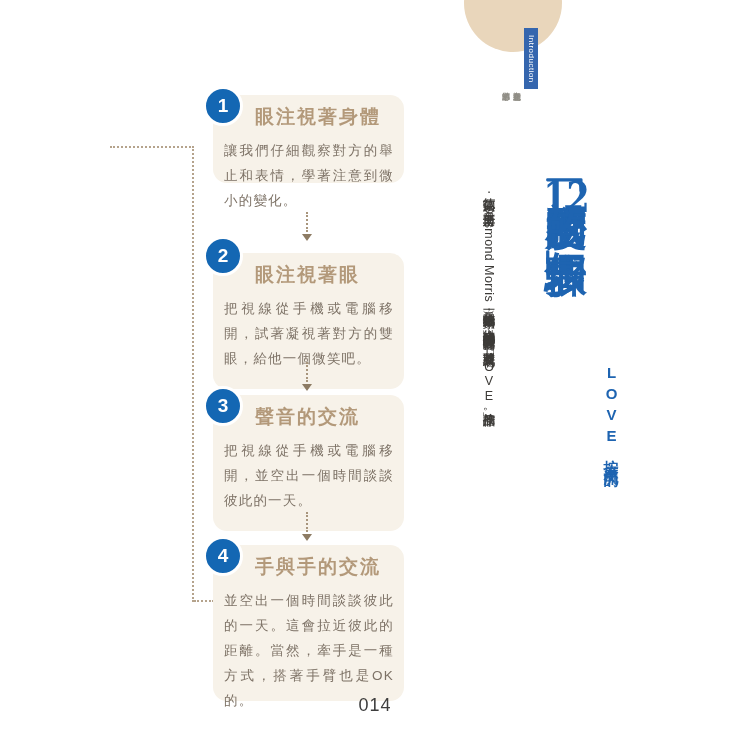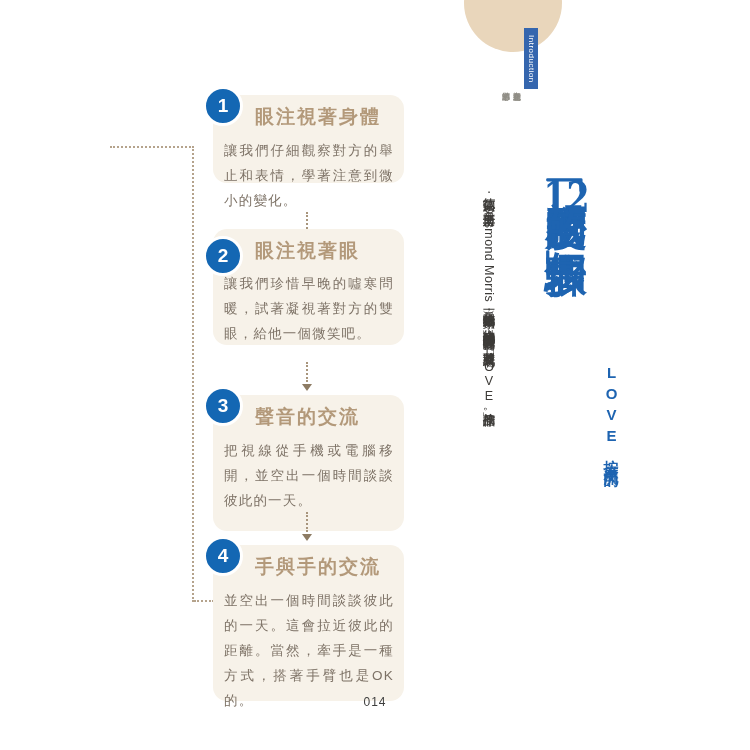--- a/index.html
+++ b/index.html
@@ -46,21 +46,21 @@
     font-size:12.5px;line-height:30px;letter-spacing:.4px;color:#3d3b38;
   }
   .upright{text-orientation:upright;}
 
   
   .step-card{
     position:absolute;left:213px;width:191px;background:#f7f2e9;border-radius:14px;
     box-sizing:border-box;
   }
   .card-1{top:95px;height:88px;}
-  .card-2{top:229px;height:116px;font-family:Liberation Mono, monospace;}
+  .card-2{top:253px;height:136px;}
   .card-3{top:395px;height:136px;}
   .card-4{top:545px;height:156px;}
   .step-title{
     margin:9px 0 3px 42px;font-size:19px;font-weight:700;color:#b3997a;letter-spacing:2px;
   }
   .step-body{
     margin:8px 10px 10px 11px;font-size:13.5px;line-height:25px;color:#7d7266;
     letter-spacing:1.2px;text-align:justify;
   }
   .step-circle{
@@ -87,21 +87,21 @@
   }
 
   
   .path-h1{position:absolute;left:110px;top:146px;width:84px;height:0;border-top:2px dotted #b5a38c;}
   .path-v {position:absolute;left:192px;top:146px;width:0;height:456px;border-left:2px dotted #b5a38c;}
   .path-h2{position:absolute;left:194px;top:600px;width:20px;height:0;border-top:2px dotted #b5a38c;}
 
   
   .page-num{
     position:absolute;left:0;right:0;top:695px;text-align:center;
-    font-size:12px;color:#3e3e3e;letter-spacing:1px;
+    font-size:18px;color:#3e3e3e;letter-spacing:1px;
   }
 </style>
 </head>
 <body>
 
 <div class="page">
 
   <div class="deco-circle"></div>
   <div class="intro-badge">
     <span>Introduction</span>
@@ -128,21 +128,21 @@
     <span>1</span>
   </div>
 
   <div class="flow-arrow arrow-1">
     <div class="dash"></div>
       <div class="tri"></div>
   </div>
 
   <div class="step-card card-2">
     <div class="step-title">眼注視著眼</div>
-    <div class="step-body">讓我們珍惜早晚的噓寒問暖，試著凝視著對方的雙眼，給他一個微笑吧。</div>
+    <div class="step-body">把視線從手機或電腦移開，試著凝視著對方的雙眼，給他一個微笑吧。</div>
   </div>
   <div class="step-circle circ-2">
     <span>2</span>
   </div>
 
   <div class="flow-arrow arrow-2">
     <div class="dash"></div>
       <div class="tri"></div>
   </div>
 

